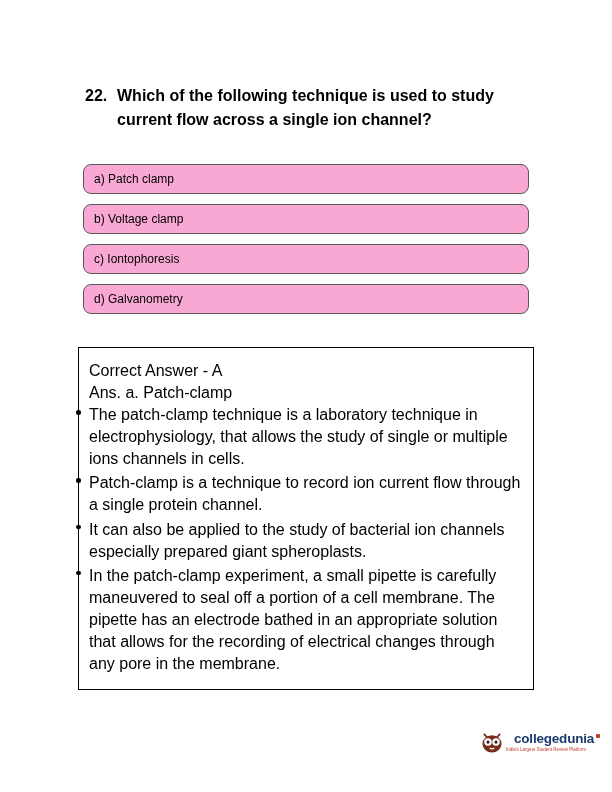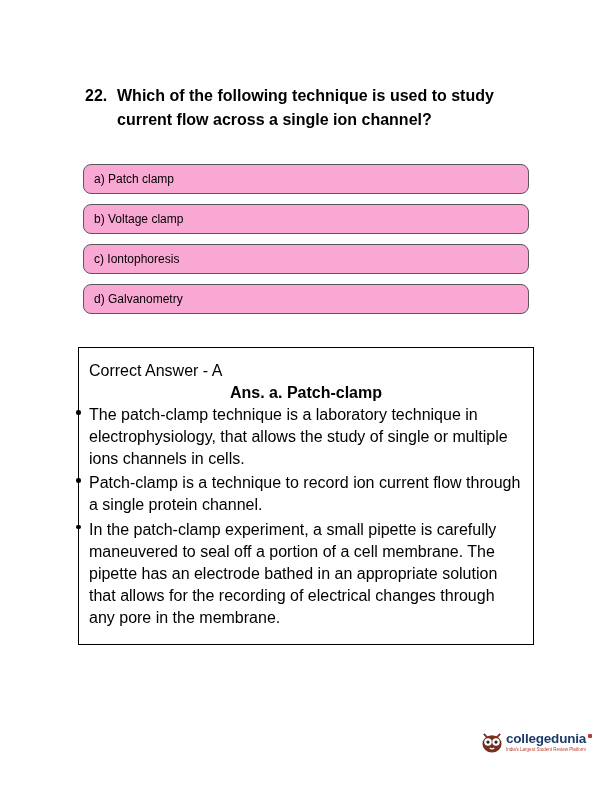--- a/index.html
+++ b/index.html
@@ -53,21 +53,21 @@
     position: absolute;
     left: 78px; top: 347px;
     width: 456px;
     min-height: 298px;
     border: 1px solid #000;
     padding: 12px 10px 12px 10px;
     font-size: 16px;
     line-height: 1.38;
   }
   .ans-line { font-weight: normal; }
-  .ans-bold { font-weight: bold; text-align: center; }
+  .ans-bold { font-weight: normal; }
   .answer-box ul {
     margin: 0; padding: 0;
     list-style: none;
   }
   .answer-box li {
     position: relative;
     margin: 0 0 2px 0;
   }
   .answer-box li::before {
     content: "";
@@ -81,21 +81,21 @@
   
   .footer-logo {
     position: absolute;
     left: 481px; top: 731px;
     display: flex;
     align-items: flex-start;
     cursor: pointer;
   }
   .mascot { flex: 0 0 auto; margin-top: 2px; }
   .brand-col { margin-left: 3px; }
-  .brand-row { display: flex; align-items: flex-start; }
+  .brand-row { display: flex; align-items: flex-start; margin-left: 8px; }
   .brand {
     font-size: 13.5px;
     font-weight: 600;
     color: #1c3b6d;
     letter-spacing: -0.2px;
   }
   .brand-accent {
     width: 4px; height: 4px;
     background: #c0392b;
     border-radius: 1px;
@@ -132,20 +132,21 @@
       <span>d) Galvanometry</span>
     </div>
   </div>
 
   <div class="answer-box">
     <div class="ans-line">Correct Answer - A</div>
     <div class="ans-bold">Ans. a. Patch-clamp</div>
     <ul>
       <li>The patch-clamp technique is a laboratory technique in electrophysiology, that allows the study of single or multiple ions channels in cells.</li>
       <li>Patch-clamp is a technique to record ion current flow through a single protein channel.</li>
+      <li>It can also be applied to the study of bacterial ion channels especially prepared giant spheroplasts.</li>
       <li>In the patch-clamp experiment, a small pipette is carefully maneuvered to seal off a portion of a cell membrane. The pipette has an electrode bathed in an appropriate solution that allows for the recording of electrical changes through any pore in the membrane.</li>
     </ul>
   </div>
 
   <div class="footer-logo">
     <svg class="mascot" width="22" height="20" viewBox="0 0 24 22" aria-hidden="true">
       <path d="M3 1 L7 5 M21 1 L17 5" stroke="#7a2e1d" stroke-width="2" fill="none"></path>
       <ellipse cx="12" cy="12" rx="10.5" ry="9.5" fill="#7a2e1d"></ellipse>
       <circle cx="7.6" cy="10" r="4.1" fill="#ffffff"></circle>
       <circle cx="16.4" cy="10" r="4.1" fill="#ffffff"></circle>

